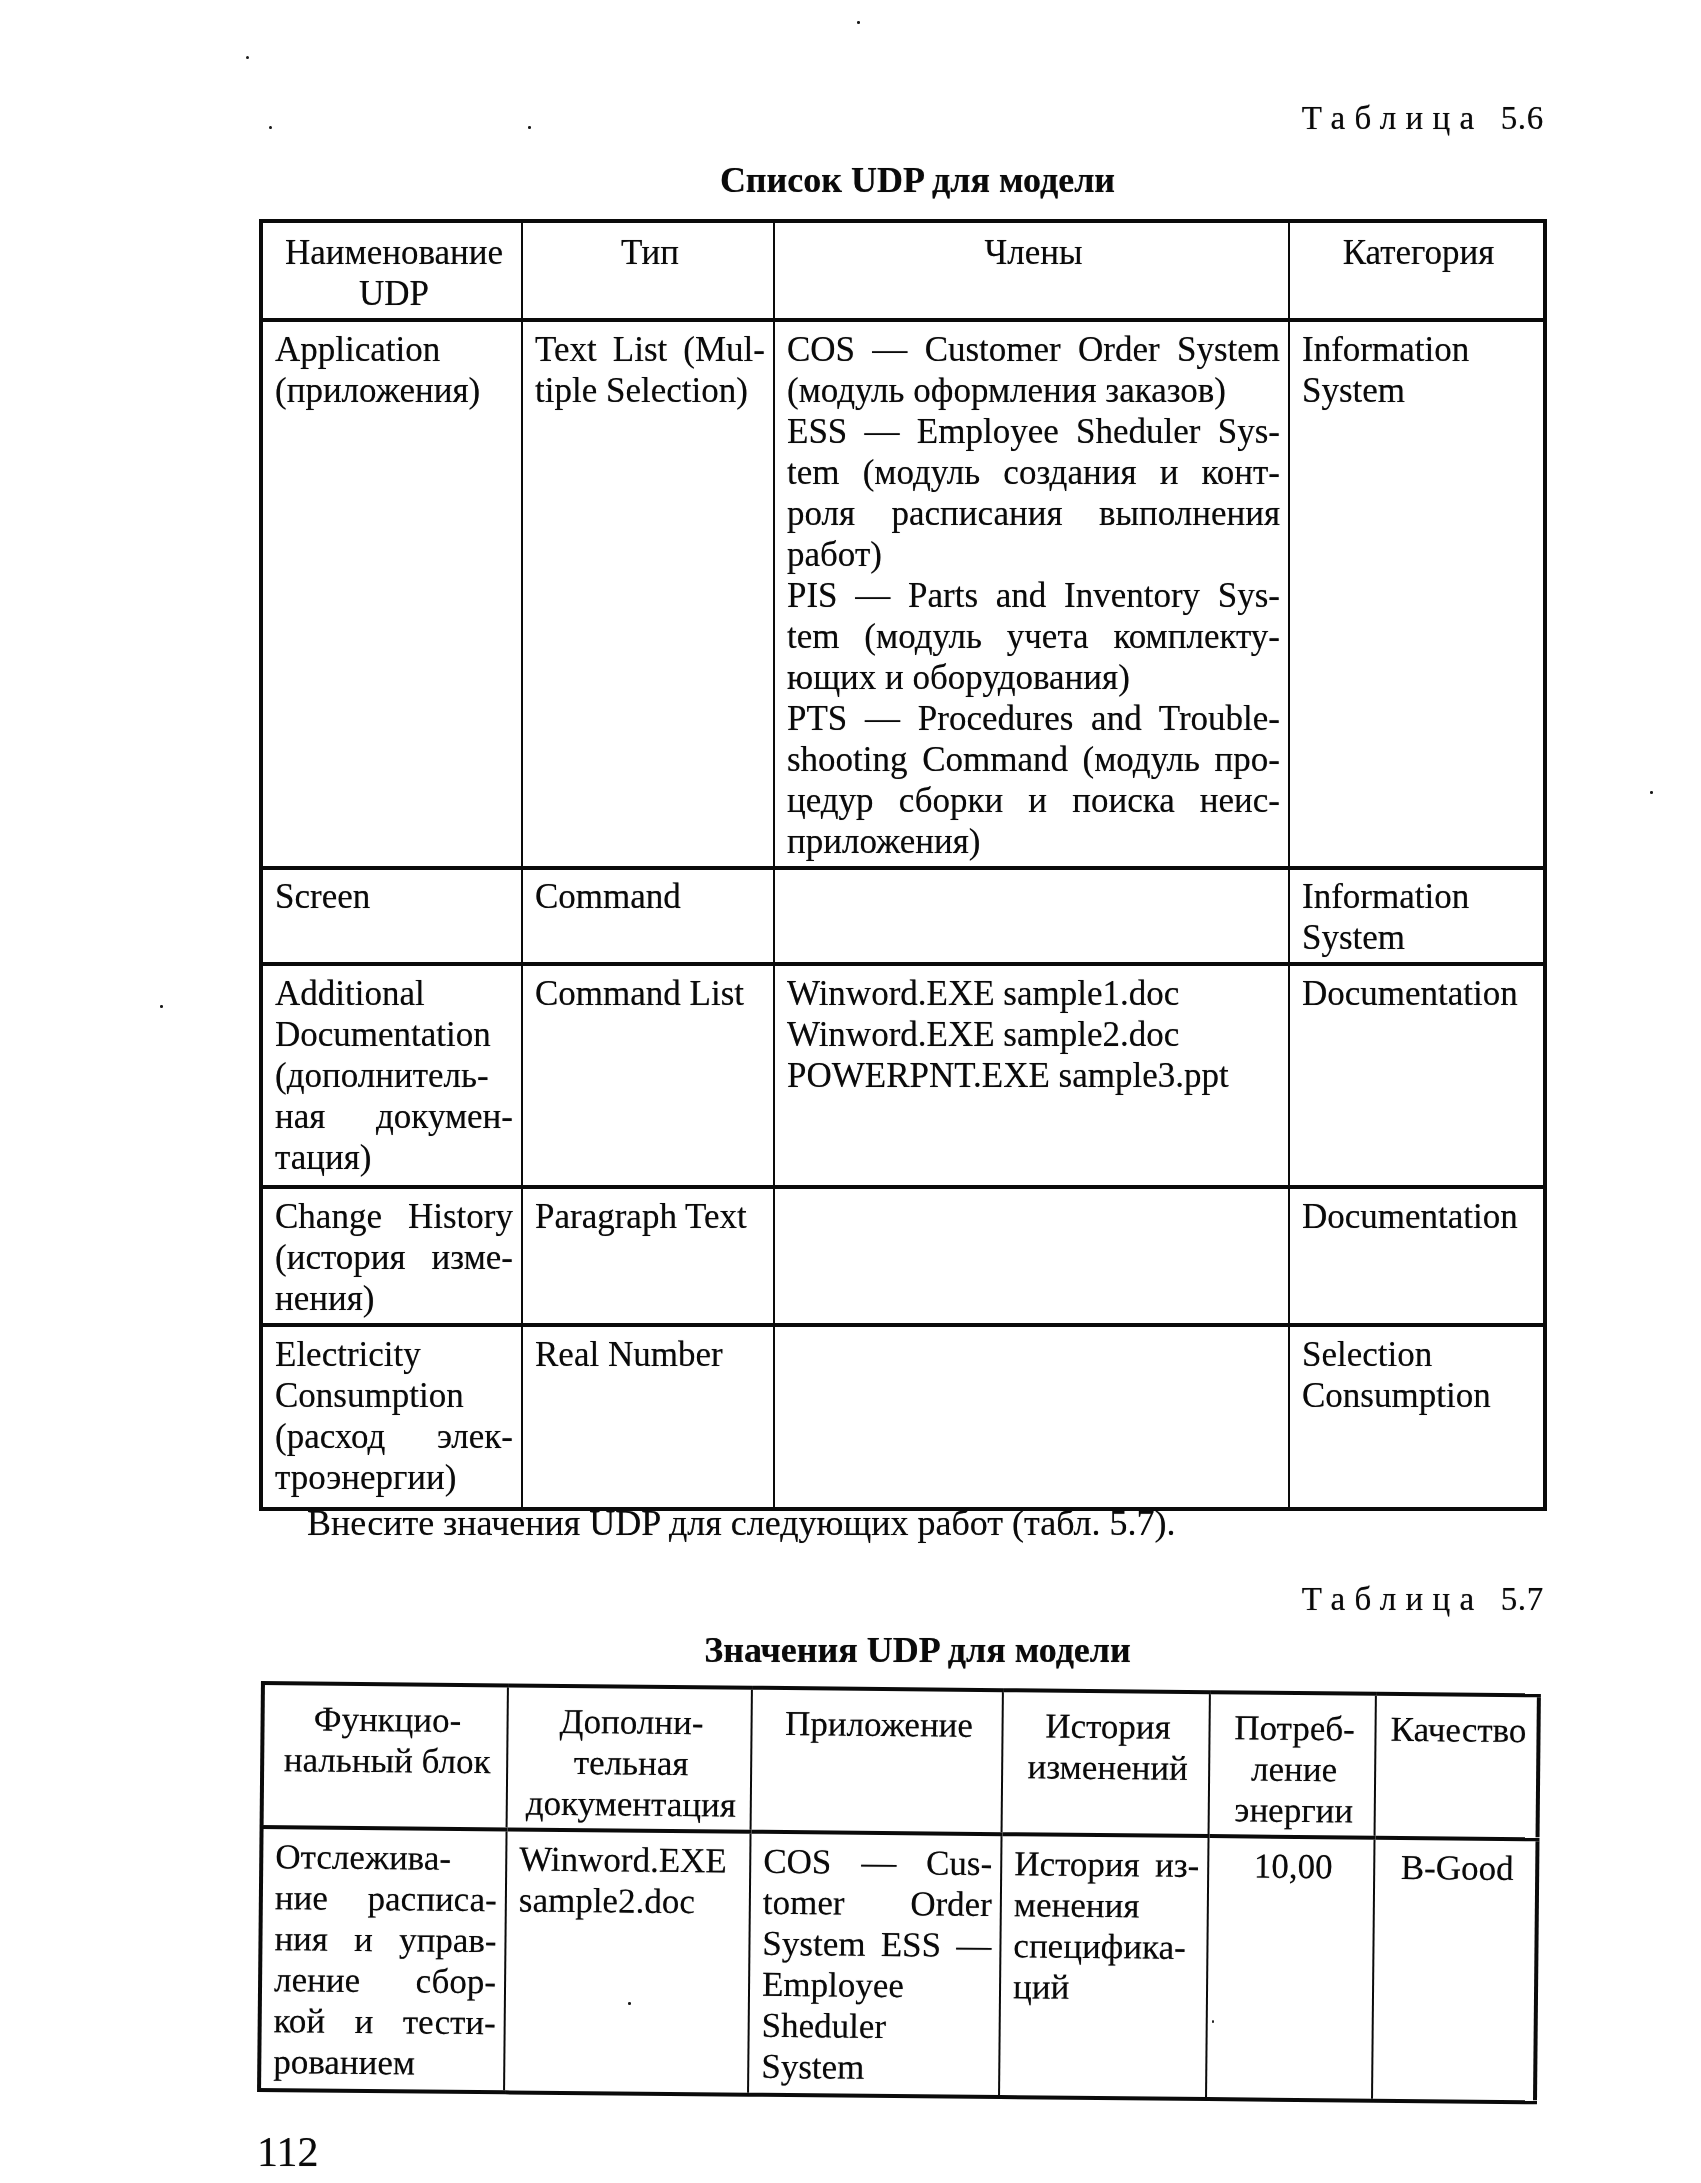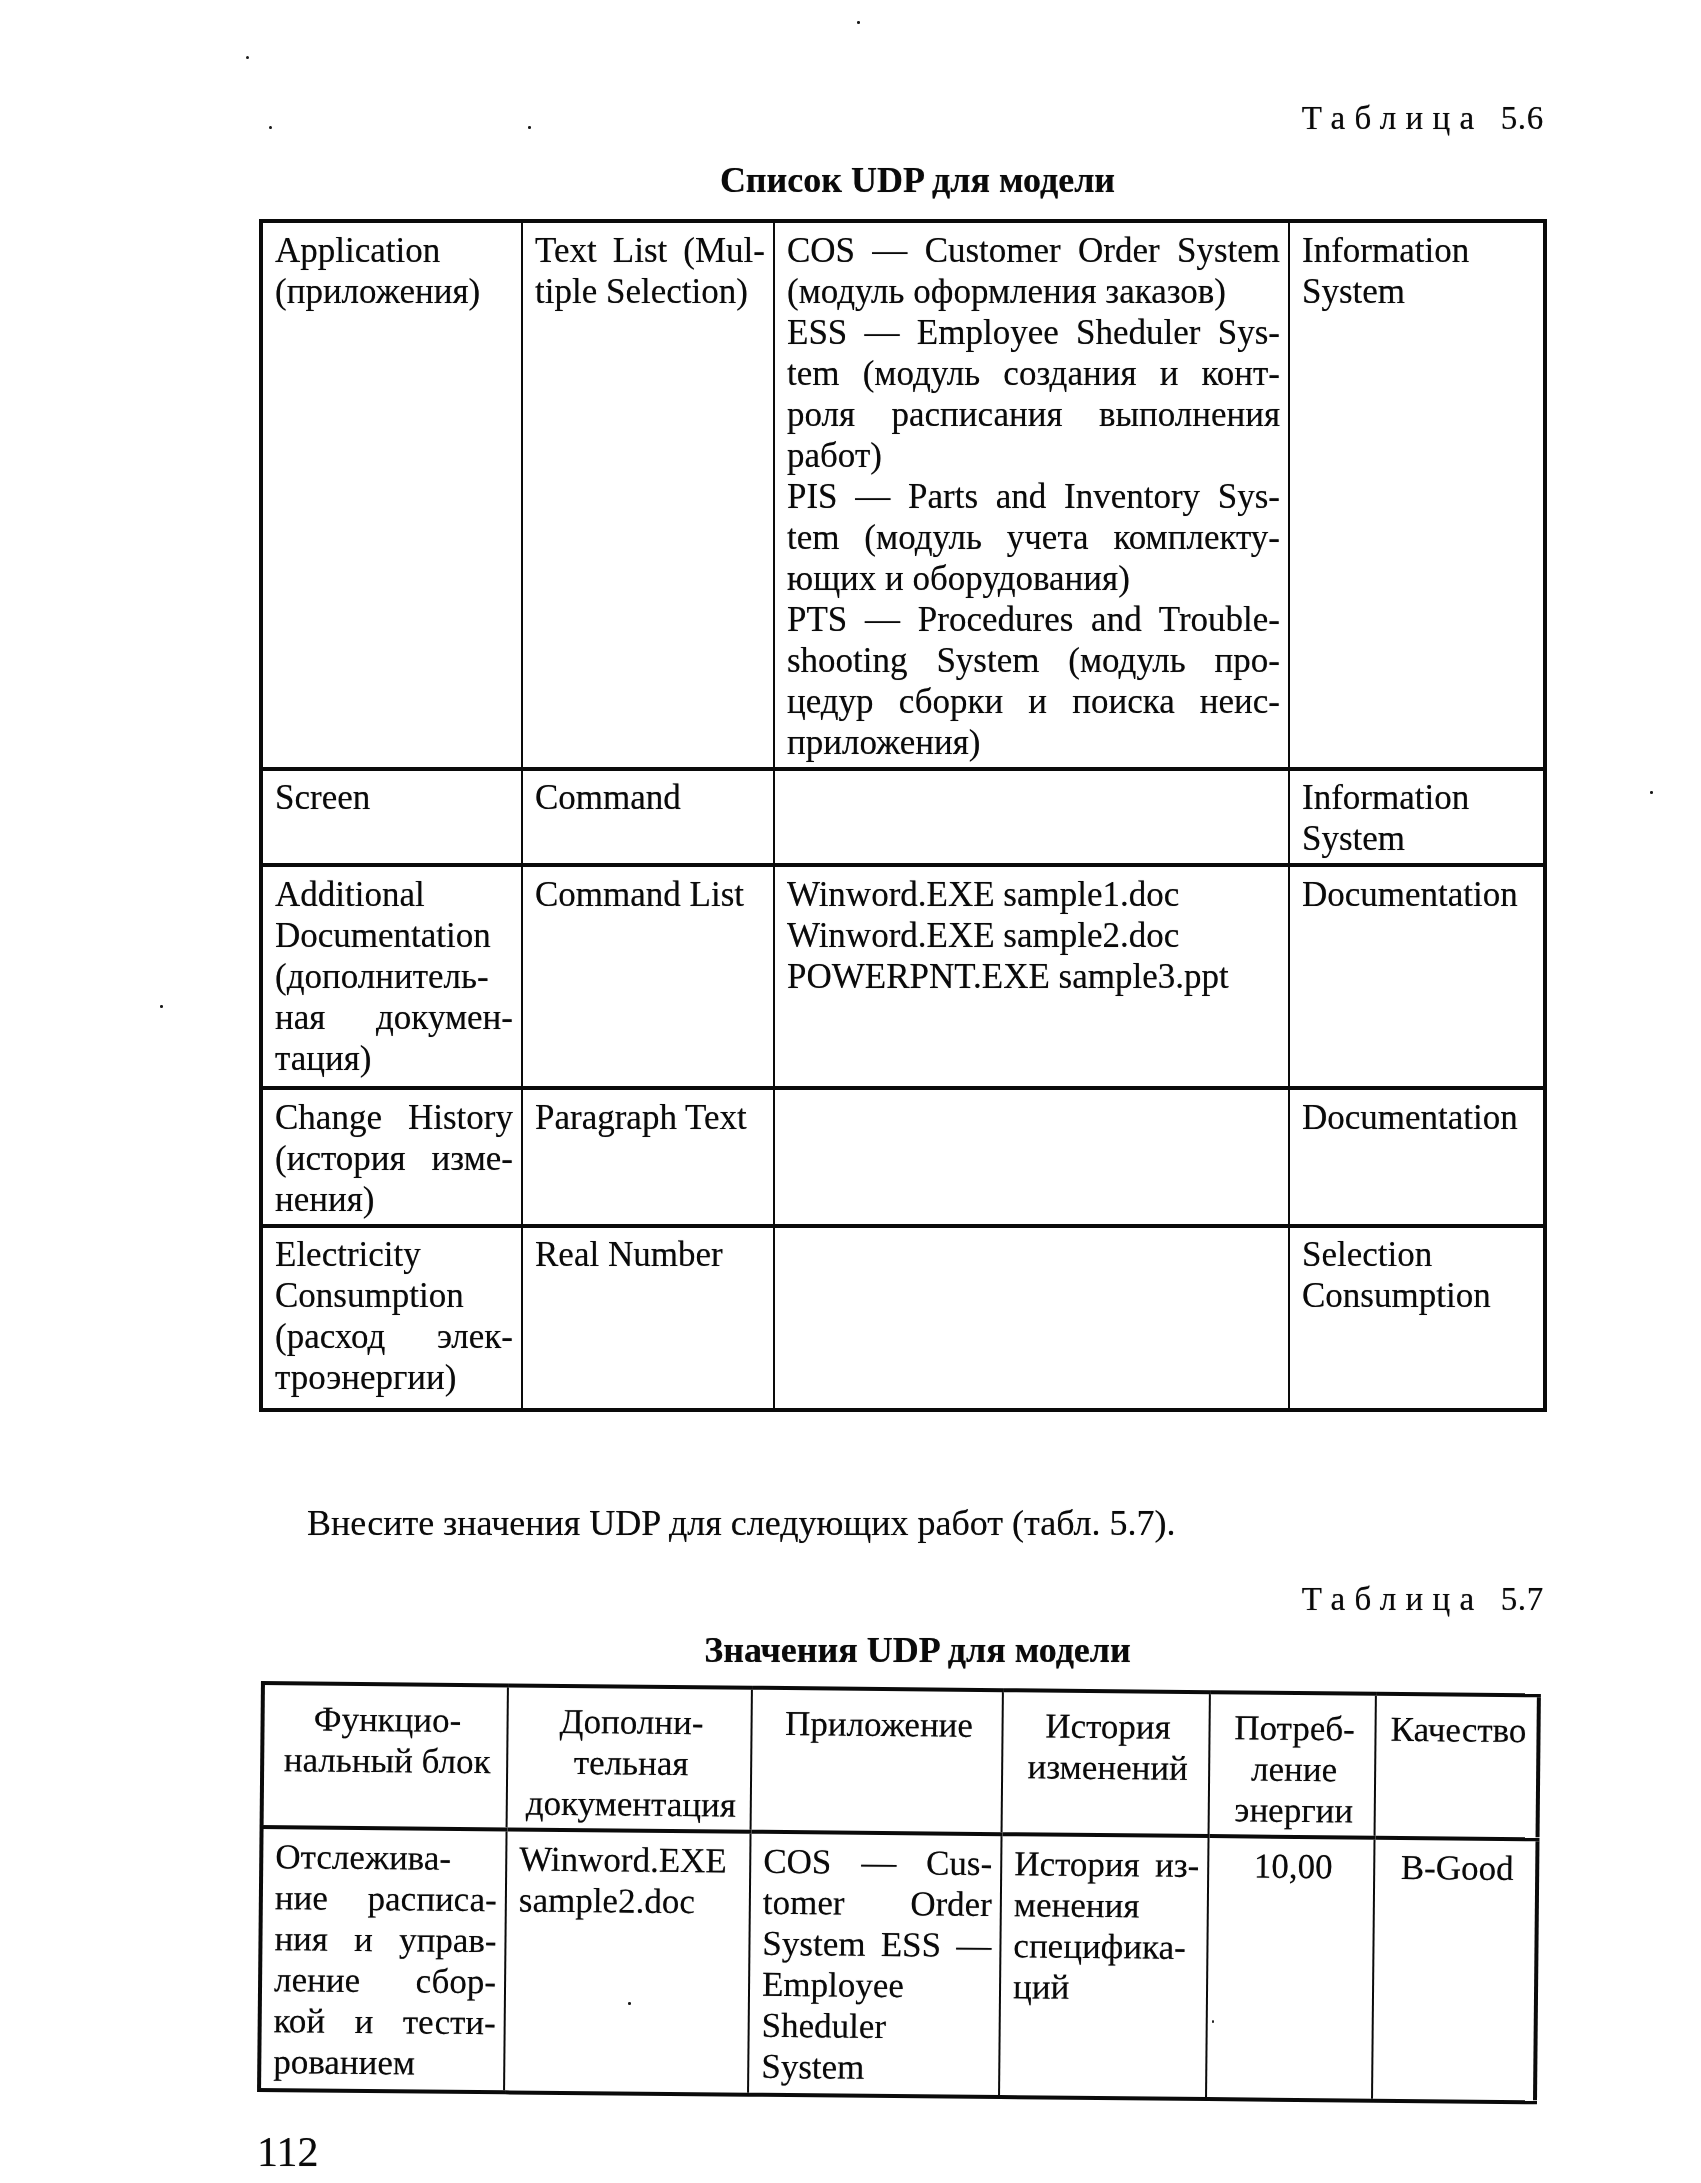--- a/index.html
+++ b/index.html
@@ -49,41 +49,48 @@
 <div class="abs doc-title" style="top:160px;">Список UDP для модели</div>
 
 <table class="t1 abs" style="left:259px;top:219px;width:1283px;">
   <colgroup>
       <col style="width:261px">
       <col style="width:252px">
       <col style="width:515px">
       <col style="width:256px">
     </colgroup>
   <tbody>
+      <tr style="height:93px">
+    <th>Наименование
+UDP</th>
+    <th>Тип</th>
+    <th>Члены</th>
+    <th>Категория</th>
+  </tr>
   <tr style="height:542px">
     <td>
           <div class="line jst">Application</div>
           <div class="line">(приложения)</div>
         </td>
     <td>
           <div class="line jst">Text List (Mul-</div>
           <div class="line">tiple Selection)</div>
         </td>
     <td>
           <div class="line jst">COS — Customer Order System</div>
           <div class="line">(модуль оформления заказов)</div>
           <div class="line jst">ESS — Employee Sheduler Sys-</div>
           <div class="line jst">tem (модуль создания и конт-</div>
           <div class="line jst">роля расписания выполнения</div>
           <div class="line">работ)</div>
           <div class="line jst">PIS — Parts and Inventory Sys-</div>
           <div class="line jst">tem (модуль учета комплекту-</div>
           <div class="line">ющих и оборудования)</div>
           <div class="line jst">PTS — Procedures and Trouble-</div>
-          <div class="line jst">shooting System (модуль про-</div>
+          <div class="line jst">shooting Command (модуль про-</div>
           <div class="line jst">цедур сборки и поиска неис-</div>
           <div class="line">приложения)</div>
         </td>
     <td>
           <div class="line jst">Information</div>
           <div class="line">System</div>
         </td>
   </tr>
   <tr style="height:93px">
     <td>

